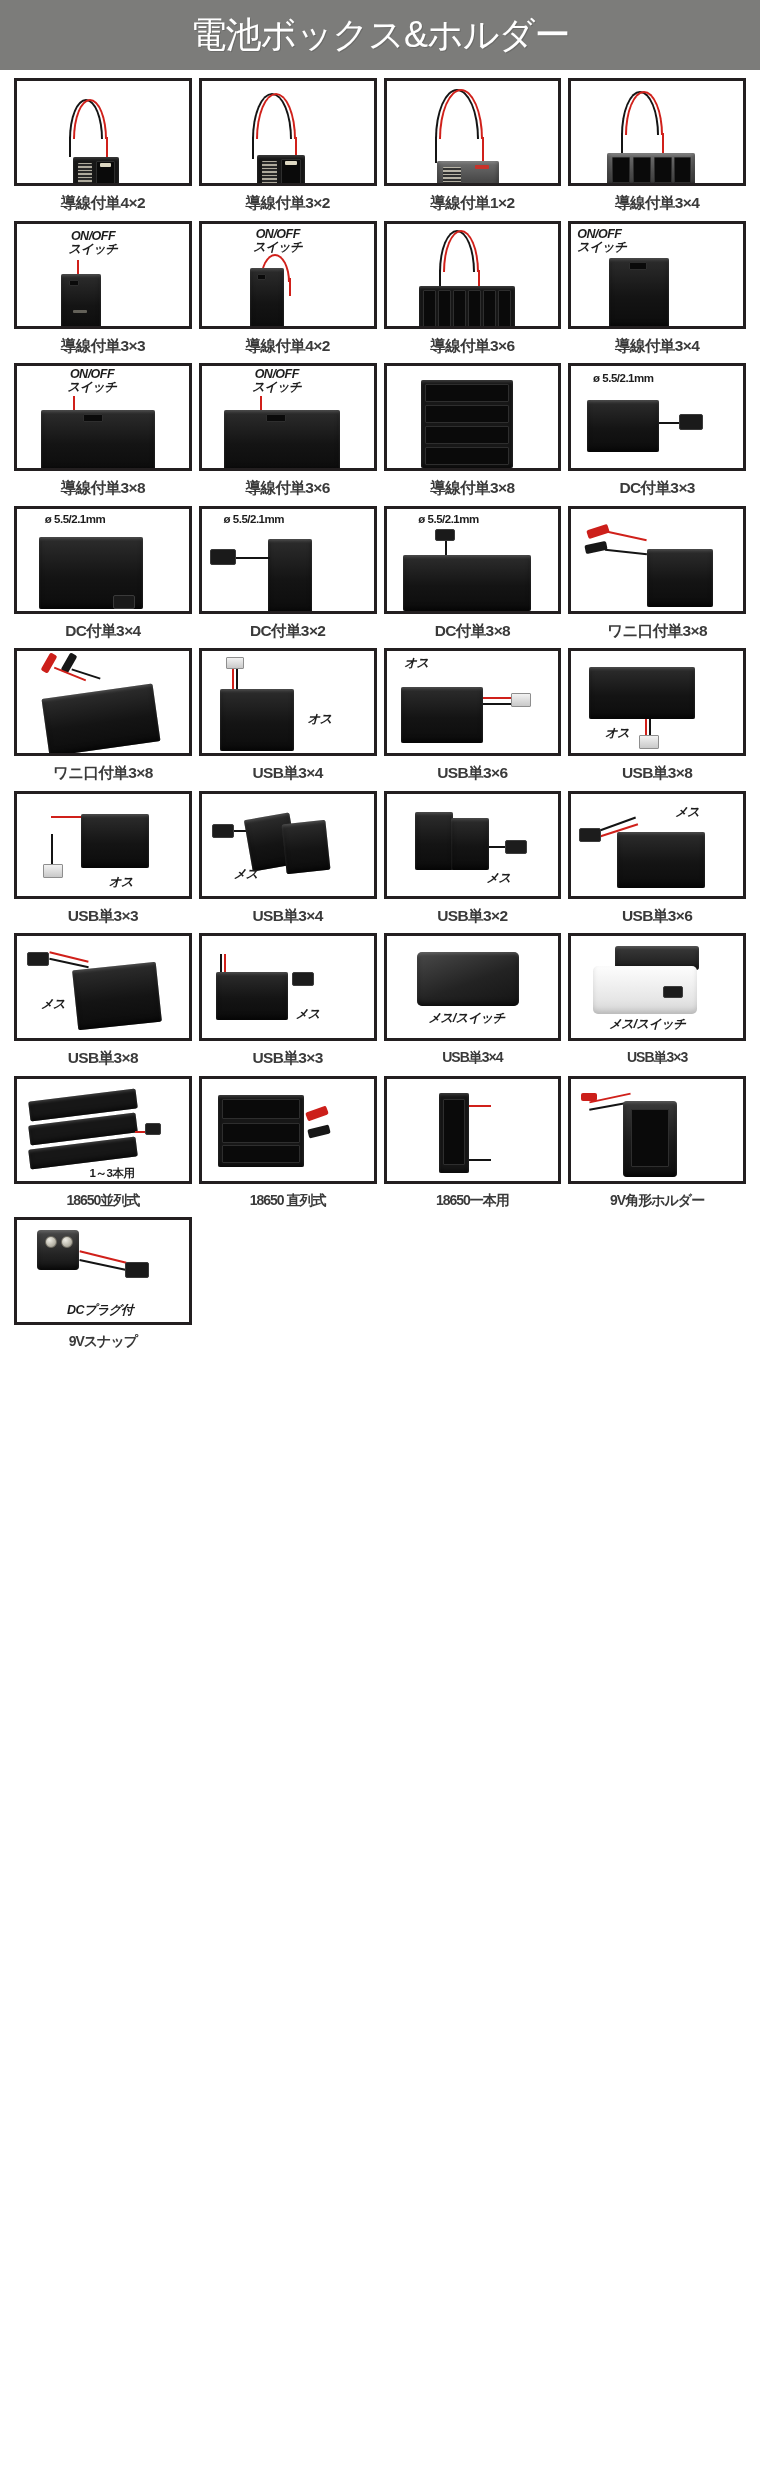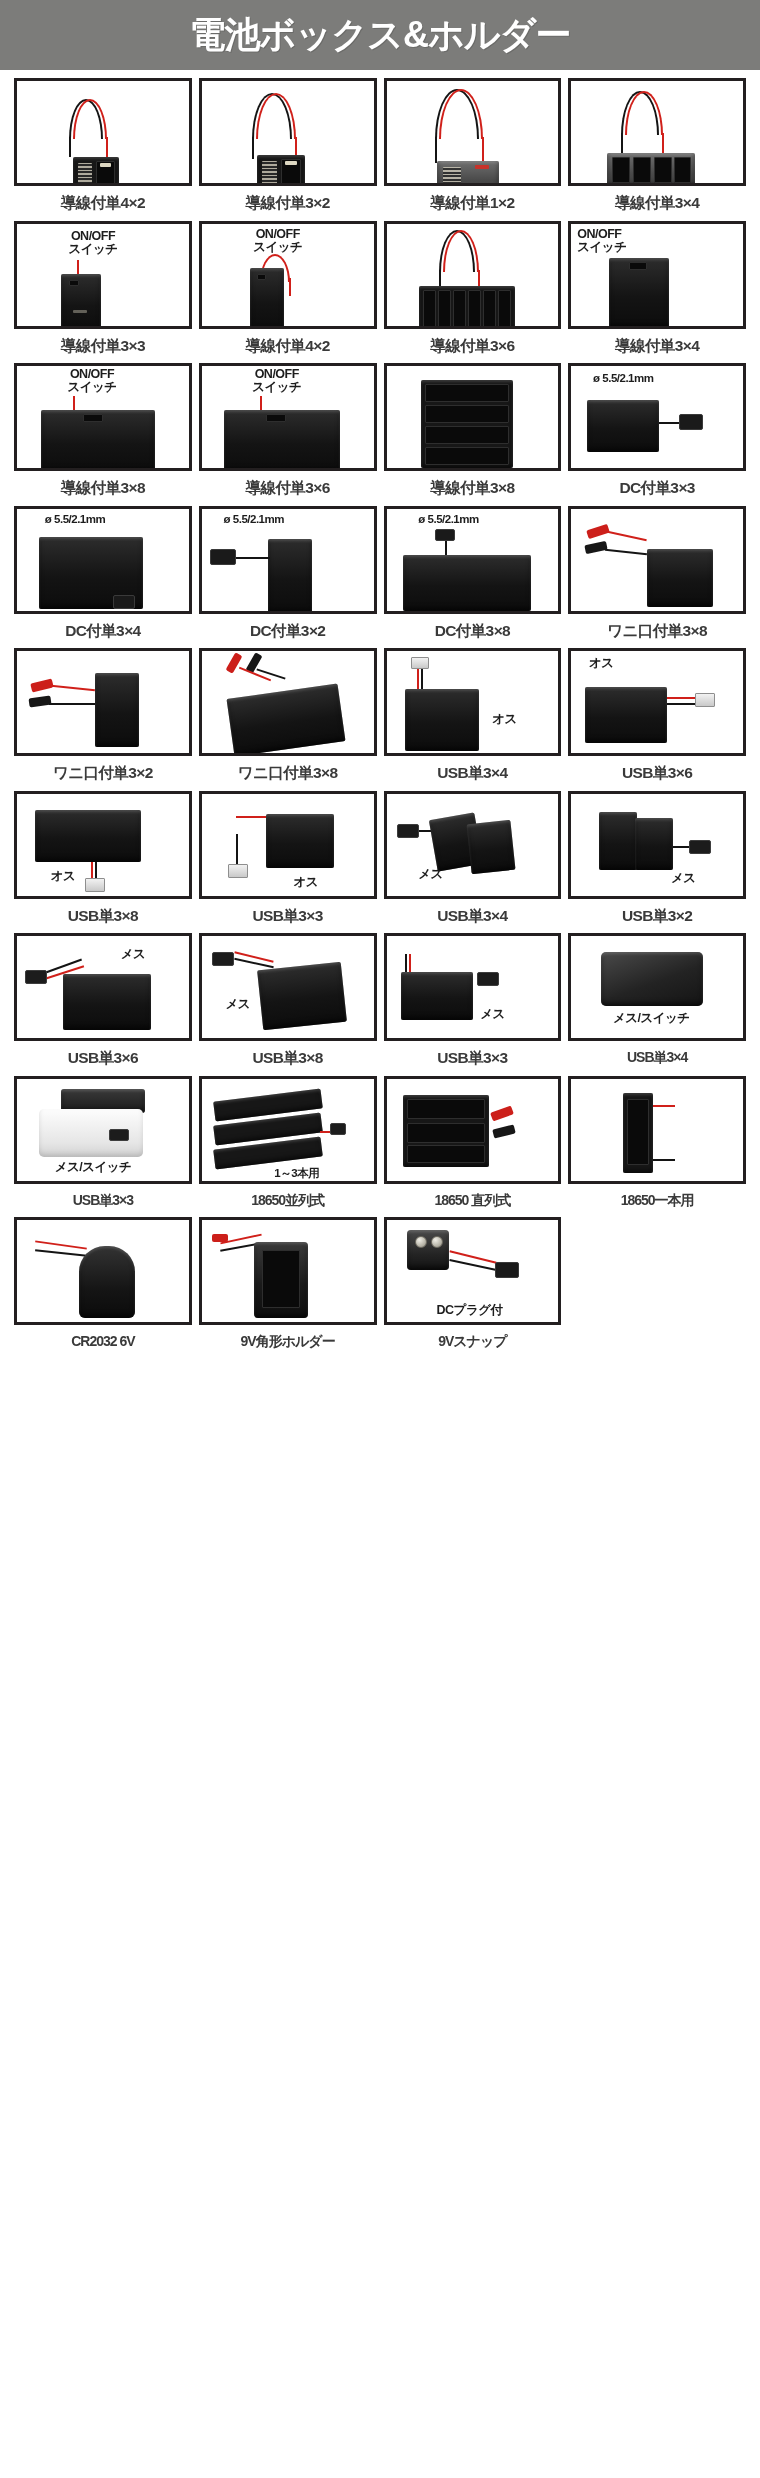--- a/index.html
+++ b/index.html
@@ -17,21 +17,21 @@
     height: 70px;
     background: #7c7c7a;
     display: flex;
     align-items: center;
     justify-content: center;
     margin-bottom: 8px;
   }
   .banner-title {
     color: #ffffff;
     font-size: 36px;
-    font-weight: bold;
+    font-weight: normal;
     letter-spacing: -1px;
     text-shadow: 1px 1px 0 #6b6b69;
     white-space: nowrap;
     text-align: center;
   }
 
   
   .grid {
     display: grid;
     grid-template-columns: repeat(4, 1fr);
@@ -166,21 +166,21 @@
   .callout {
     position: absolute;
     font-size: 11.5px;
     font-weight: bold;
     color: #1d1d1d;
     line-height: 1.05;
     text-align: center;
     white-space: pre-line;
     letter-spacing: -0.5px;
   }
-  .callout.big { font-size: 12.5px; }
+  .callout.big { font-size: 12.5px; font-style: italic; }
 </style>
 </head>
 <body>
 
 <div class="banner">
   <div class="banner-title">電池ボックス&amp;ホルダー</div>
 </div>
 
 <div class="grid">
 
@@ -400,32 +400,20 @@
         <div class="clip-red" style="left:16px;top:18px;width:22px;height:9px;transform:rotate(-18deg);"></div>
         <div class="clip-black" style="left:14px;top:34px;width:22px;height:9px;transform:rotate(-12deg);"></div>
         <div class="wire-red" style="left:36px;top:26px;width:40px;height:2px;transform:rotate(12deg);"></div>
         <div class="wire-black" style="left:34px;top:42px;width:42px;height:2px;transform:rotate(6deg);"></div>
         <div class="box flat" style="left:76px;top:40px;width:66px;height:58px;"></div>
       </div>
     </div>
     <div class="caption">ワニ口付単3×8</div>
   </div>
 
-  <div class="cell">
-    <div class="thumb">
-      <div class="art">
-        <div class="clip-red" style="left:14px;top:30px;width:22px;height:9px;transform:rotate(-14deg);"></div>
-        <div class="clip-black" style="left:12px;top:46px;width:22px;height:9px;transform:rotate(-8deg);"></div>
-        <div class="wire-red" style="left:34px;top:36px;width:44px;height:2px;transform:rotate(6deg);"></div>
-        <div class="wire-black" style="left:32px;top:52px;width:46px;height:2px;"></div>
-        <div class="box flat" style="left:78px;top:22px;width:44px;height:74px;"></div>
-      </div>
-    </div>
-    <div class="caption">ワニ口付単3×2</div>
-  </div>
 
 
   <div class="cell">
     <div class="thumb">
       <div class="art">
         <div class="clip-red" style="left:22px;top:8px;width:20px;height:8px;transform:rotate(-60deg);"></div>
         <div class="clip-black" style="left:42px;top:8px;width:20px;height:8px;transform:rotate(-60deg);"></div>
         <div class="wire-red" style="left:36px;top:22px;width:34px;height:2px;transform:rotate(22deg);"></div>
         <div class="wire-black" style="left:54px;top:22px;width:30px;height:2px;transform:rotate(18deg);"></div>
         <div class="box flat" style="left:28px;top:40px;width:112px;height:58px;transform:rotate(-8deg);"></div>
@@ -609,31 +597,20 @@
         <div class="box" style="left:52px;top:14px;width:30px;height:80px;"></div>
         <div class="slot" style="left:56px;top:20px;width:22px;height:66px;"></div>
         <div class="wire-red" style="left:82px;top:26px;width:22px;height:2px;"></div>
         <div class="wire-black" style="left:82px;top:80px;width:22px;height:2px;"></div>
       </div>
     </div>
     <div class="caption sm">18650一本用</div>
   </div>
 
 
-  <div class="cell">
-    <div class="thumb">
-      <div class="art">
-        <div class="wire-red" style="left:18px;top:24px;width:52px;height:2px;transform:rotate(8deg);"></div>
-        <div class="wire-black" style="left:18px;top:32px;width:52px;height:2px;transform:rotate(6deg);"></div>
-        <div class="box" style="left:62px;top:26px;width:56px;height:72px;border-radius:26px 26px 6px 6px;
-             background:linear-gradient(180deg,#333,#151515 60%,#0b0b0b);"></div>
-      </div>
-    </div>
-    <div class="caption sm">CR2032 6V</div>
-  </div>
 
 
   <div class="cell">
     <div class="thumb">
       <div class="art">
         <div class="wire-red" style="left:18px;top:18px;width:42px;height:2px;transform:rotate(-12deg);"></div>
         <div class="wire-black" style="left:18px;top:26px;width:42px;height:2px;transform:rotate(-10deg);"></div>
         <div class="clip-red" style="left:10px;top:14px;width:16px;height:8px;"></div>
         <div class="box" style="left:52px;top:22px;width:54px;height:76px;border-radius:4px;
              background:linear-gradient(180deg,#3a3a3a,#1b1b1b 55%,#0e0e0e);"></div>

